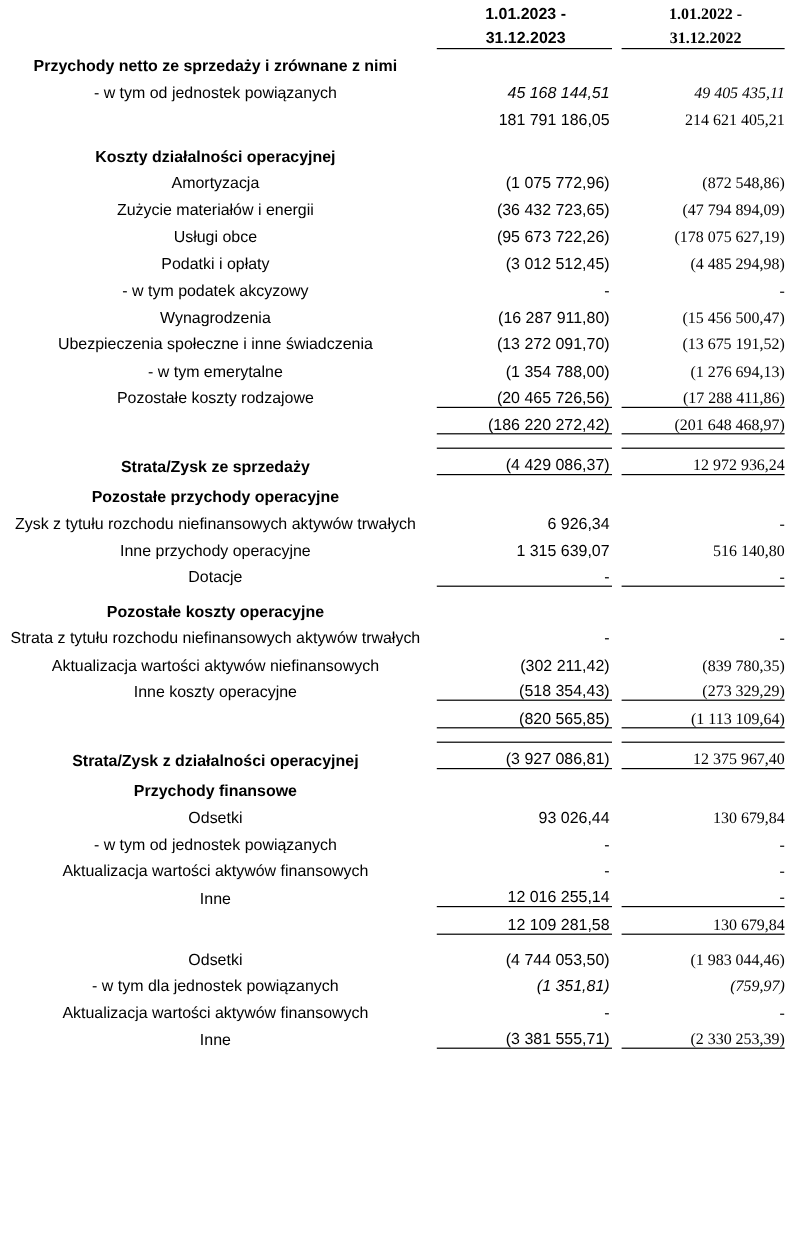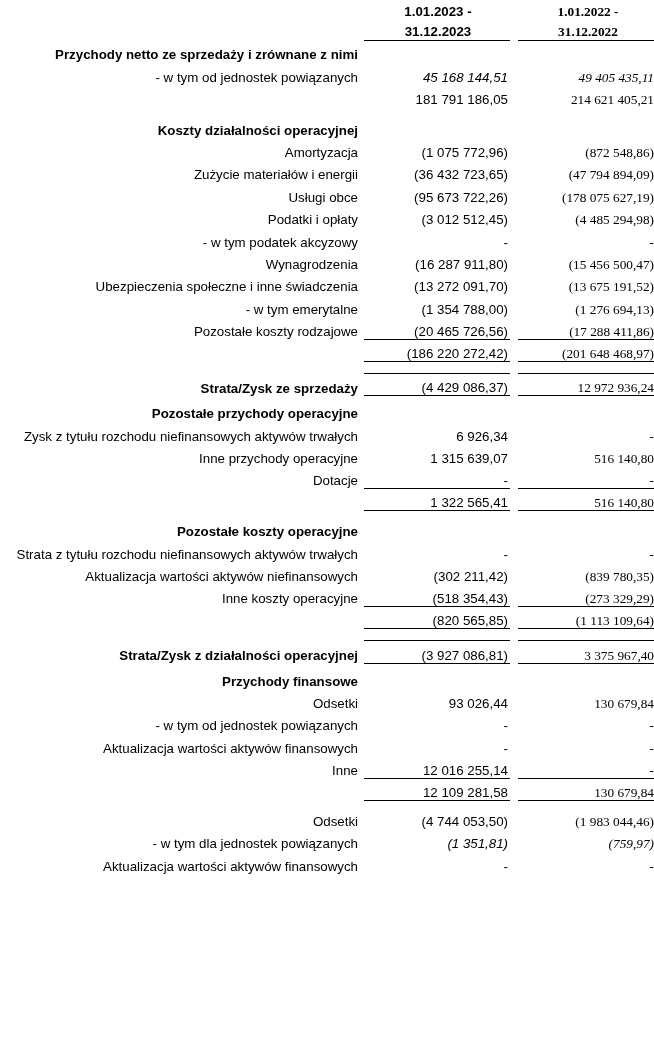--- a/index.html
+++ b/index.html
@@ -40,21 +40,21 @@
     padding: 0;
     vertical-align: bottom;
     font-size: 13.3px;
     line-height: 15px;
     white-space: nowrap;
   }
 
   td.label {
     padding-left: 1px;
     padding-right: 6px;
-    text-align: right;
+    text-align: center;
     white-space: nowrap;
     overflow: hidden;
   }
 
   td.val {
     text-align: right;
     padding-right: 2px;
     padding-left: 4px;
   }
   td.val.v2 { padding-right: 0px; font-family: Liberation Serif, serif; }
@@ -241,26 +241,20 @@
       <td class="val">1 315 639,07</td>
       <td class="gap"></td>
       <td class="val v2">516 140,80</td>
     </tr>
     <tr class="row">
       <td class="label">Dotacje</td>
       <td class="val dash rule-bottom">-</td>
       <td class="gap"></td>
       <td class="val v2 dash rule-bottom">-</td>
     </tr>
-    <tr class="row">
-      <td class="label"></td>
-      <td class="val rule-bottom">1 322 565,41</td>
-      <td class="gap"></td>
-      <td class="val v2 rule-bottom">516 140,80</td>
-    </tr>
 
     <tr class="sp6">
           <td colspan="4"></td>
         </tr>
 
     <tr class="row">
       <td class="label bold">Pozostałe koszty operacyjne</td>
       <td class="val"></td>
       <td class="gap"></td>
       <td class="val v2"></td>
@@ -291,21 +285,21 @@
     </tr>
 
     <tr class="sp12">
           <td colspan="4"></td>
         </tr>
 
     <tr class="row">
       <td class="label bold">Strata/Zysk z działalności operacyjnej</td>
       <td class="val rule-top rule-bottom">(3 927 086,81)</td>
       <td class="gap"></td>
-      <td class="val v2 rule-top rule-bottom">3 375 967,40</td>
+      <td class="val v2 rule-top rule-bottom">12 375 967,40</td>
     </tr>
 
     <tr class="sp3">
           <td colspan="4"></td>
         </tr>
 
     <tr class="row">
       <td class="label bold">Przychody finansowe</td>
       <td class="val"></td>
       <td class="gap"></td>

